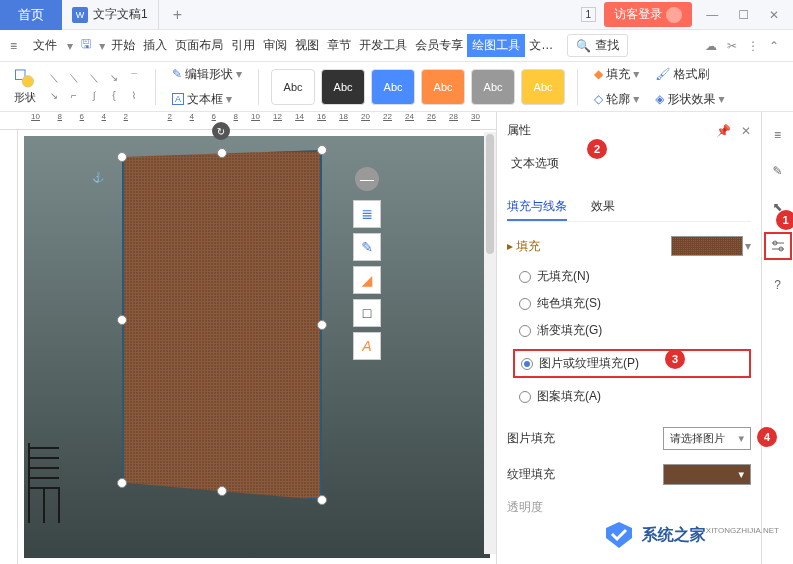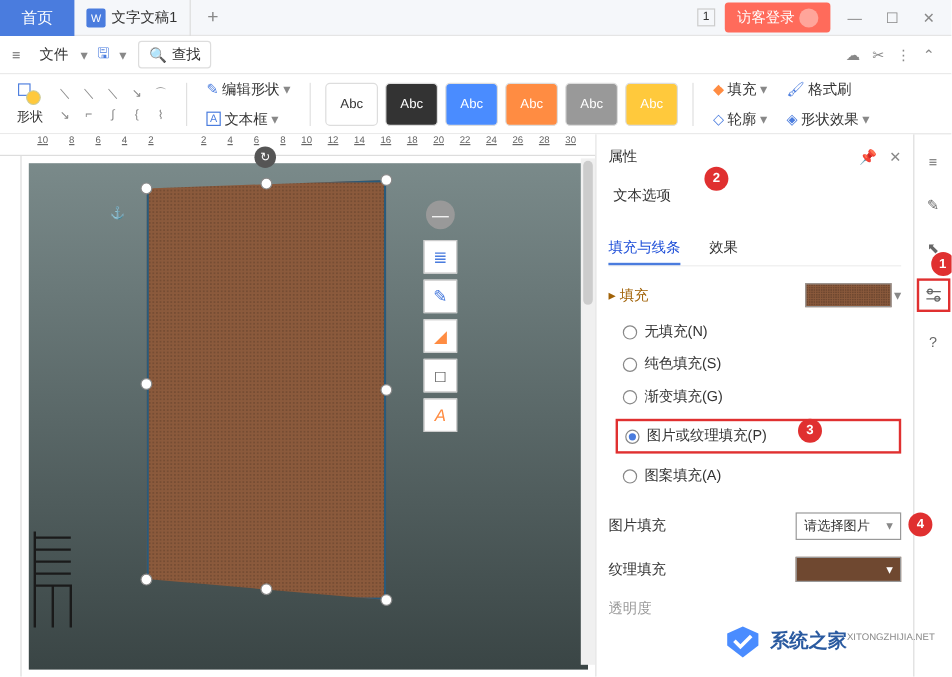--- a/index.html
+++ b/index.html
@@ -112,20 +112,33 @@
     <span class="winctrl">✕</span>
   </div>
 </div>
 
 <div class="menubar">
   <span class="menu-hamburger">≡</span>
   <span class="menu-file">文件</span>
   <span style="color:#888">▾</span>
   <span class="menu-save">🖫</span>
   <span style="color:#888">▾</span>
+  <div class="menu-items">
+    <span class="menu-item">开始</span>
+    <span class="menu-item">插入</span>
+    <span class="menu-item">页面布局</span>
+    <span class="menu-item">引用</span>
+    <span class="menu-item">审阅</span>
+    <span class="menu-item">视图</span>
+    <span class="menu-item">章节</span>
+    <span class="menu-item">开发工具</span>
+    <span class="menu-item">会员专享</span>
+    <span class="menu-item active">绘图工具</span>
+    <span class="menu-item">文…</span>
+  </div>
   <div class="search-box">
     <span>🔍</span>
     <span>查找</span>
   </div>
   <div class="toolbar-right">
     <span>☁</span>
     <span>✂</span>
     <span>⋮</span>
     <span>⌃</span>
   </div>

